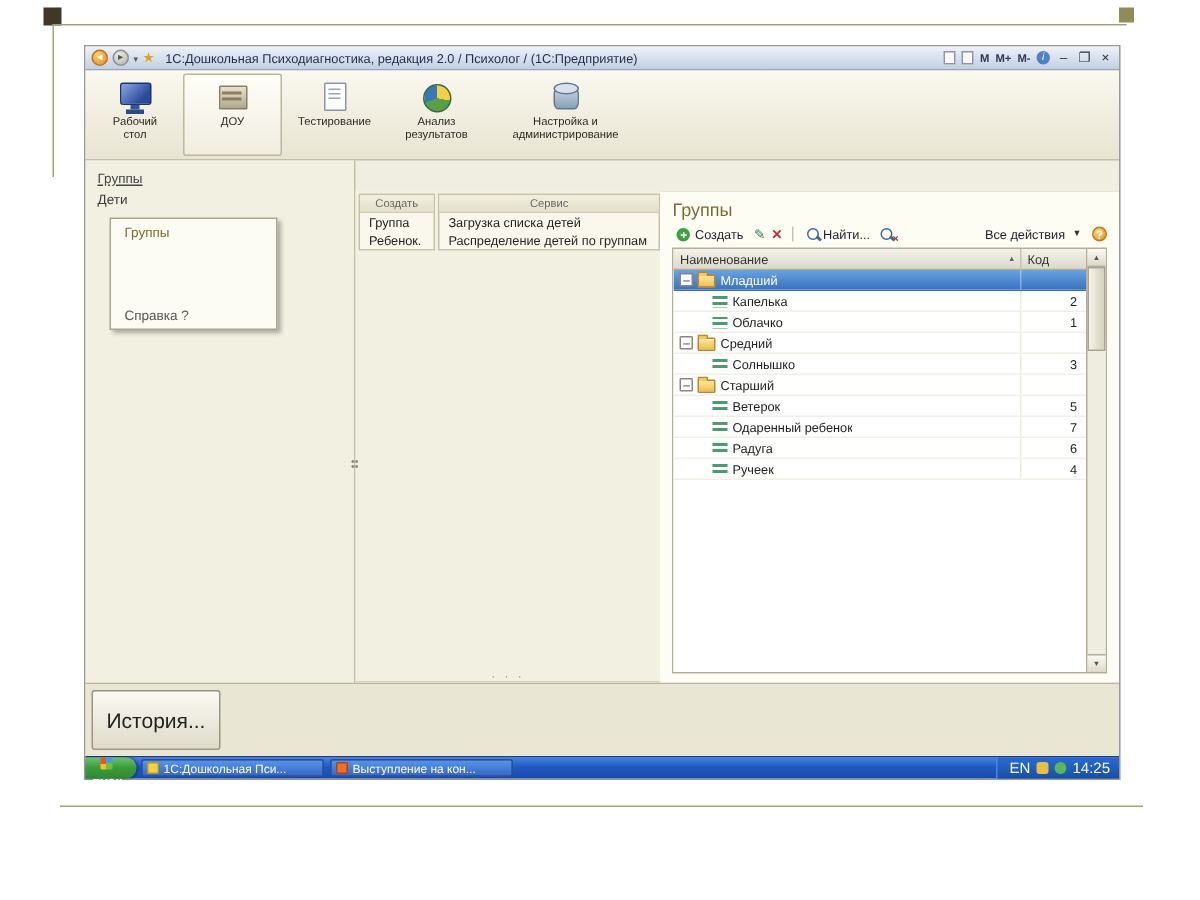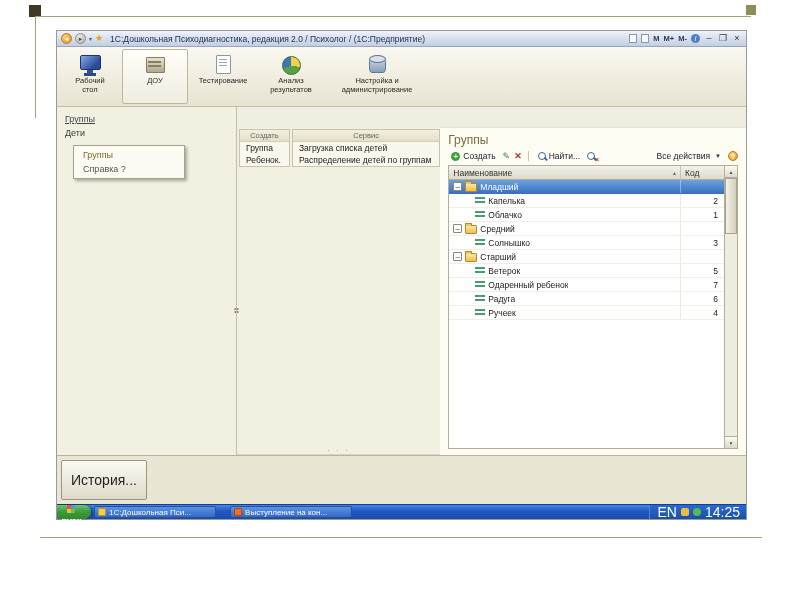--- a/index.html
+++ b/index.html
@@ -58,21 +58,21 @@
   .icon.settings-icon::after{content:"";position:absolute;left:4px;top:3px;width:15px;height:6px;background:#d8e2ec;border:1px solid #607890;border-radius:50%;}
 
   
   .bodyarea{flex:1;display:flex;position:relative;min-height:0;}
   .navpanel{flex:0 0 180px;background:#f2f0e1;border-right:1px solid #c2bea8;position:relative;padding:5px 0 0 4px;}
   .nav-item{font-size:9px;color:#3a3a3a;padding:2px 4px;}
   .nav-item.current{text-decoration:underline;color:#444;}
   .navpopup{position:absolute;left:16px;top:38px;width:112px;background:#fcfbf4;border:1px solid #a8a48c;box-shadow:2px 2px 3px rgba(0,0,0,.3);padding:2px 0;z-index:5;}
   .popup-item{padding:2px 9px;font-size:9px;}
   .popup-item.primary{color:#7d6a30;}
-  .popup-item.help{color:#555;}
+  .popup-item.help{color:#555;margin-top:41px;}
   .vsplit-handle{position:absolute;left:177px;top:200px;width:6px;font-size:7px;line-height:3px;color:#8a8676;z-index:4;}
 
   .rightarea{flex:1;display:flex;flex-direction:row;min-width:0;margin-top:20px;}
   .cmdpanel{flex:0 0 50px;background:#f2f0e1;padding:2px 0 0 2px;position:relative;border-bottom:1px solid #d8d4c0;}
   .cmd-groups{display:flex;gap:2px;align-items:flex-start;}
   .cmd-group{background:#faf8ec;border:1px solid #c8c4aa;}
   .cmd-header{font-size:7.5px;color:#666;text-align:center;padding:1px 8px;background:linear-gradient(#f2efdf,#e4dfc9);border-bottom:1px solid #d2cdb4;}
   .cmd-item{font-size:8.5px;color:#222;padding:1px 8px 1px 6px;white-space:nowrap;}
   .cmd-dots{position:absolute;left:0;right:0;bottom:1px;text-align:center;font-size:8px;color:#999;line-height:5px;letter-spacing:2px;}
 
@@ -119,27 +119,27 @@
   .sb-thumb{height:56px;background:linear-gradient(90deg,#f4f2e8,#d4d0bc);border:1px solid #a8a48e;}
 
   
   .statusbar{flex:0 0 26px;background:#e9e6d4;border-top:1px solid #b8b4a0;display:flex;align-items:flex-start;padding:4px 4px;}
   .history-btn{font-family:inherit;font-size:14px;color:#222;background:linear-gradient(#fbfaf3,#dedbc9);border:1px solid #9a9684;border-radius:2px;padding:11px 9px;}
 
   
   .taskbar{height:15px;display:flex;align-items:stretch;background:linear-gradient(#4484e4,#2058c0 45%,#1a4cb0);border-top:1px solid #1a3c90;}
   .start{display:flex;align-items:center;gap:3px;padding:0 10px 0 4px;background:linear-gradient(#6ec26e,#3a9a3a 50%,#2f8a2f);border-radius:0 7px 7px 0;color:#fff;font-weight:bold;font-style:italic;font-size:9px;box-shadow:1px 0 2px rgba(0,0,0,.4);flex-direction:column;}
   .winflag{width:8px;height:8px;border-radius:1px;background:conic-gradient(#40a0e0 0 25%,#70c040 0 50%,#f0c030 0 75%,#f05030 0 100%);flex:0 0 8px;}
-  .tasks{display:flex;gap:14px;padding:1px 3px;flex:1;min-width:0;}
+  .tasks{display:flex;gap:4px;padding:1px 3px;flex:1;min-width:0;}
   .task{display:flex;align-items:center;gap:3px;width:122px;background:linear-gradient(#5a94e4,#3468c8);border:1px solid #24509c;border-radius:2px;padding:0 3px;color:#fff;font-size:8px;overflow:hidden;}
   .task-label{white-space:nowrap;overflow:hidden;}
   .task-ico{width:8px;height:8px;flex:0 0 8px;border-radius:1px;}
   .task-ico.onec-icon{background:#f8d048;border:1px solid #b89820;}
   .task-ico.presentation-icon{background:#e87030;border:1px solid #a84810;}
-  .tray{display:flex;align-items:center;gap:4px;padding:0 6px 0 8px;background:linear-gradient(#2a6ad0,#1850a8);border-left:1px solid #4a86e0;color:#fff;font-size:14px;}
+  .tray{display:flex;align-items:center;gap:4px;padding:0 6px 0 8px;background:linear-gradient(#2a6ad0,#1850a8);border-left:1px solid #4a86e0;color:#fff;font-size:10px;}
   .tray-ico{width:8px;height:8px;flex:0 0 8px;}
   .tray-ico.t1{background:#e8c040;border-radius:2px;}
   .tray-ico.t2{background:#58b858;border-radius:50%;}
 </style>
 </head>
 <body>
 
 <div class="slide">
   <div class="deco-sq-left"></div>
   <div class="deco-sq-right"></div>

